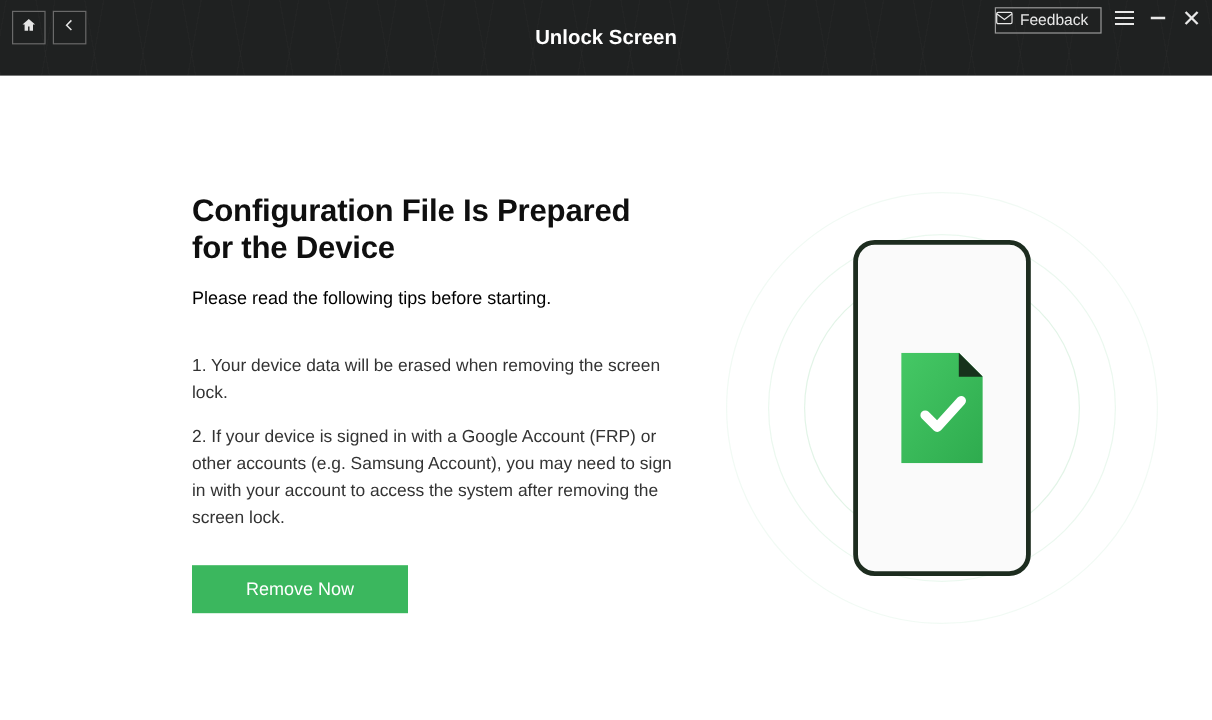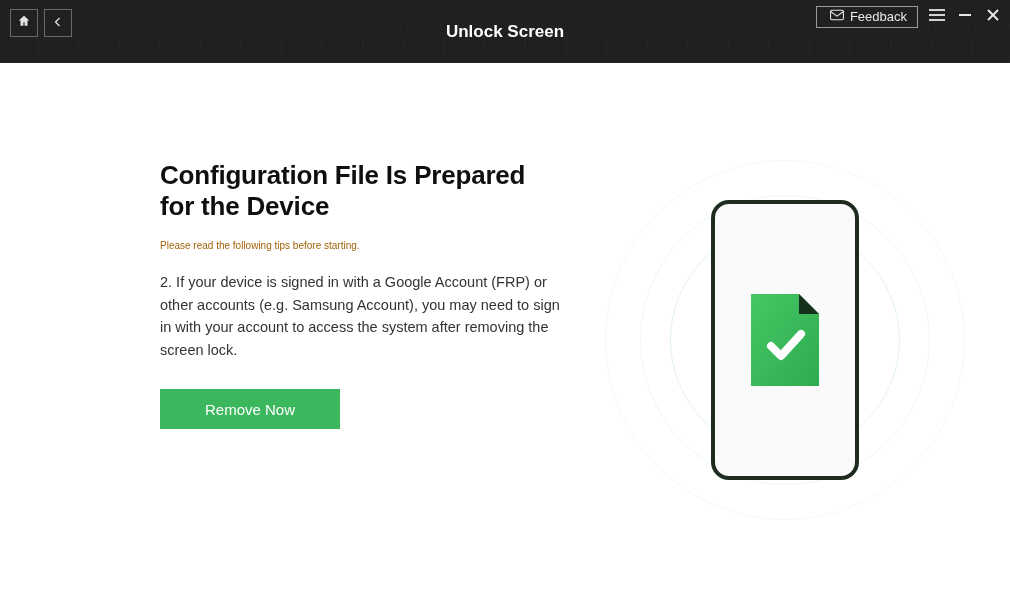--- a/index.html
+++ b/index.html
@@ -47,21 +47,21 @@
     .header-right {
       position: absolute;
       right: 8px;
       top: 6px;
       display: flex;
       align-items: center;
       gap: 10px;
     }
     .feedback-btn {
       border: 1px solid #9a9a9a;
-      padding: 2px 10px 3px 13px;
+      padding: 2px 10px 3px 0;
       display: flex;
       align-items: center;
       gap: 6px;
       font-size: 13px;
       color: #e8e8e8;
       cursor: pointer;
       margin-left: 23px;
     }
     .win-btn {
       width: 18px;
@@ -83,23 +83,23 @@
     }
     .heading {
       font-size: 26px;
       font-weight: 800;
       color: #0f0f0f;
       line-height: 1.2;
       margin-bottom: 18px;
       letter-spacing: -0.2px;
     }
     .subtext {
-      font-size: 10px;
-      color: #a16207;
-      margin-bottom: 20px;
+      font-size: 15px;
+      color: #000000;
+      margin-bottom: 37px;
     }
     .tip {
       font-size: 14.5px;
       color: #333;
       line-height: 1.55;
       margin-bottom: 14px;
     }
     .remove-btn {
       margin-top: 28px;
       width: 180px;
@@ -203,20 +203,21 @@
           </svg>
       </span>
     </div>
   </div>
 </div>
 
 <div class="content">
   <div class="left-col">
     <h1 class="heading">Configuration File Is Prepared for the Device</h1>
     <p class="subtext">Please read the following tips before starting.</p>
+    <p class="tip">1. Your device data will be erased when removing the screen lock.</p>
     <p class="tip">2. If your device is signed in with a Google Account (FRP) or other accounts (e.g. Samsung Account), you may need to sign in with your account to access the system after removing the screen lock.</p>
     <div class="remove-btn">
       <span>Remove Now</span>
     </div>
   </div>
   <div class="right-col">
     <div class="rings">
       <div class="ring r1"></div>
       <div class="ring r2"></div>
       <div class="ring r3"></div>

